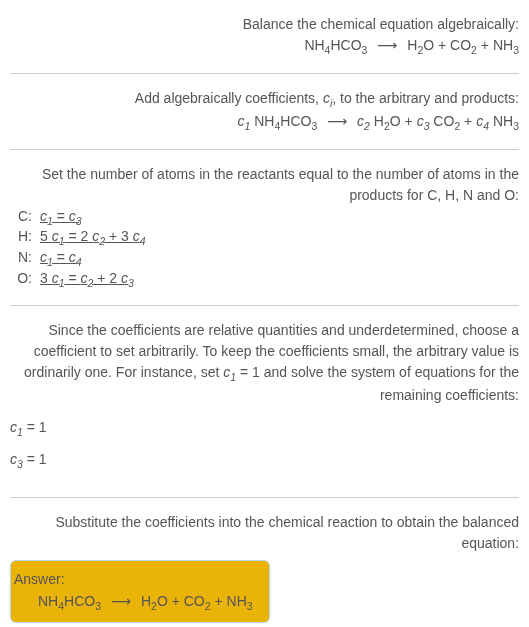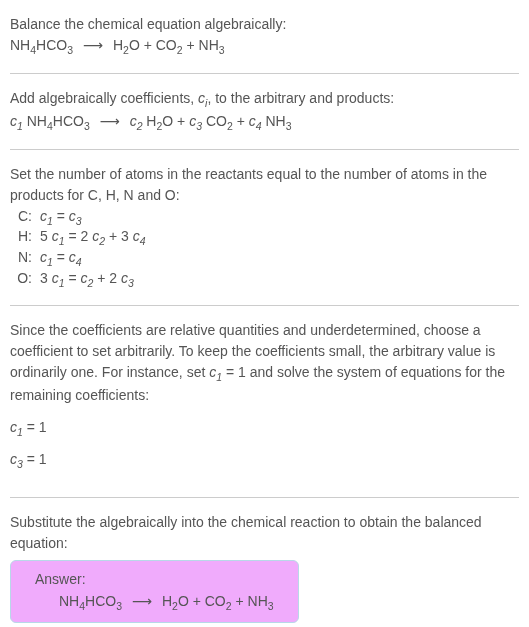--- a/index.html
+++ b/index.html
@@ -41,41 +41,43 @@
       display: flex;
       margin: 2px 0;
     }
     .table-label {
       width: 30px;
       text-align: right;
       padding-right: 8px;
     }
     .table-value {
       flex: 1;
+      text-decoration: underline;
     }
     .coef-line {
       margin: 13px 0;
     }
     .answer-box {
-      background: #f0abfc;
+      background: #eab308;
       border: 1px solid #b8d8e8;
       border-radius: 6px;
-      padding: 10px 24px;
+      padding: 10px 3px;
       margin-top: 6px;
       display: inline-block;
       min-width: 260px;
     }
     .answer-label {
       margin-bottom: 6px;
     }
     .answer-formula {
       padding-left: 24px;
     }
     .line {
       line-height: 1.5;
+      text-align: right;
     }
   </style>
 </head>
 <body>
 
 <div class="section">
   <div class="line">Balance the chemical equation algebraically:</div>
   <div class="line formula">
     <span><span>NH</span><sub>4</sub><span>HCO</span><sub>3</sub></span>
     <span class="arrow">⟶</span>
@@ -128,21 +130,21 @@
   </div>
   <div>
     <div class="coef-line formula"><span class="italic"><span>c</span><sub>1</sub></span><span> = 1</span></div>
     <div class="coef-line formula"><span class="italic"><span>c</span><sub>3</sub></span><span> = 1</span></div>
   </div>
 </div>
 
 <div class="divider"></div>
 
 <div class="section">
-  <div class="line">Substitute the algebraically into the chemical reaction to obtain the balanced equation:</div>
+  <div class="line">Substitute the coefficients into the chemical reaction to obtain the balanced equation:</div>
   <div class="answer-box">
     <div class="answer-label">Answer:</div>
     <div class="answer-formula formula">
       <span><span>NH</span><sub>4</sub><span>HCO</span><sub>3</sub></span>
       <span class="arrow">⟶</span>
       <span><span>H</span><sub>2</sub><span>O</span></span><span> + </span><span><span>CO</span><sub>2</sub></span><span> + </span><span><span>NH</span><sub>3</sub></span>
     </div>
   </div>
 </div>
 

